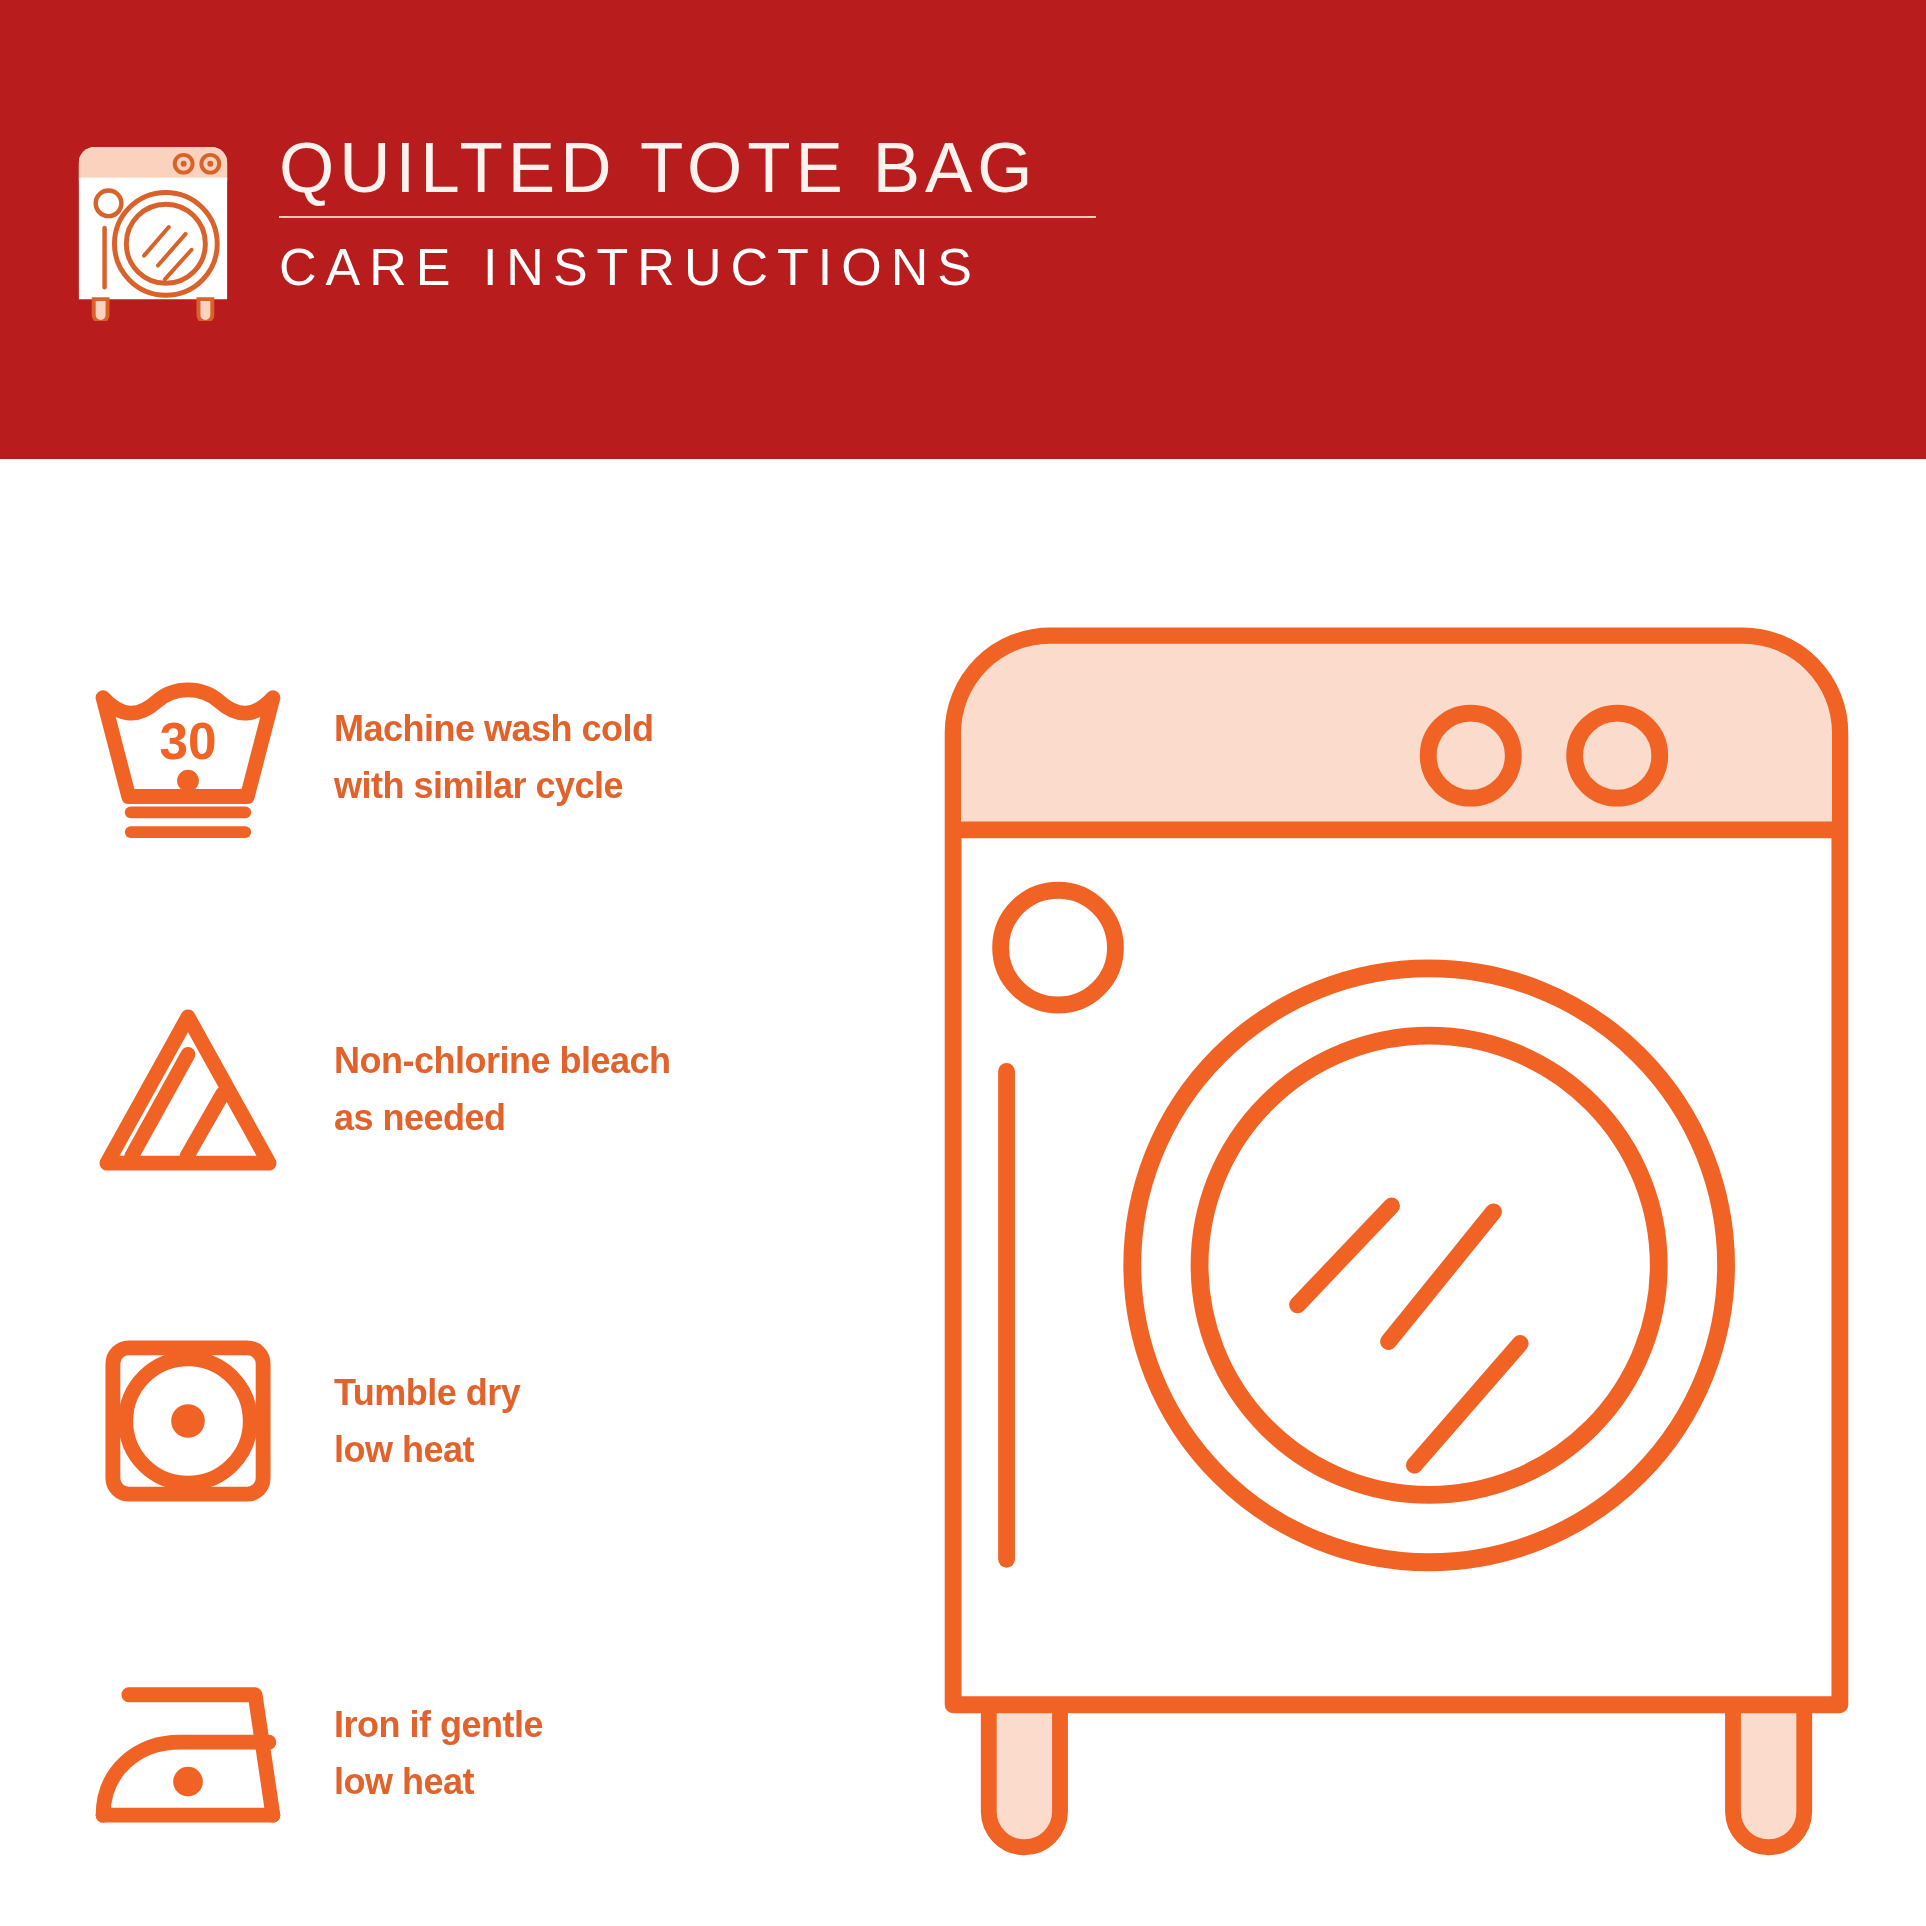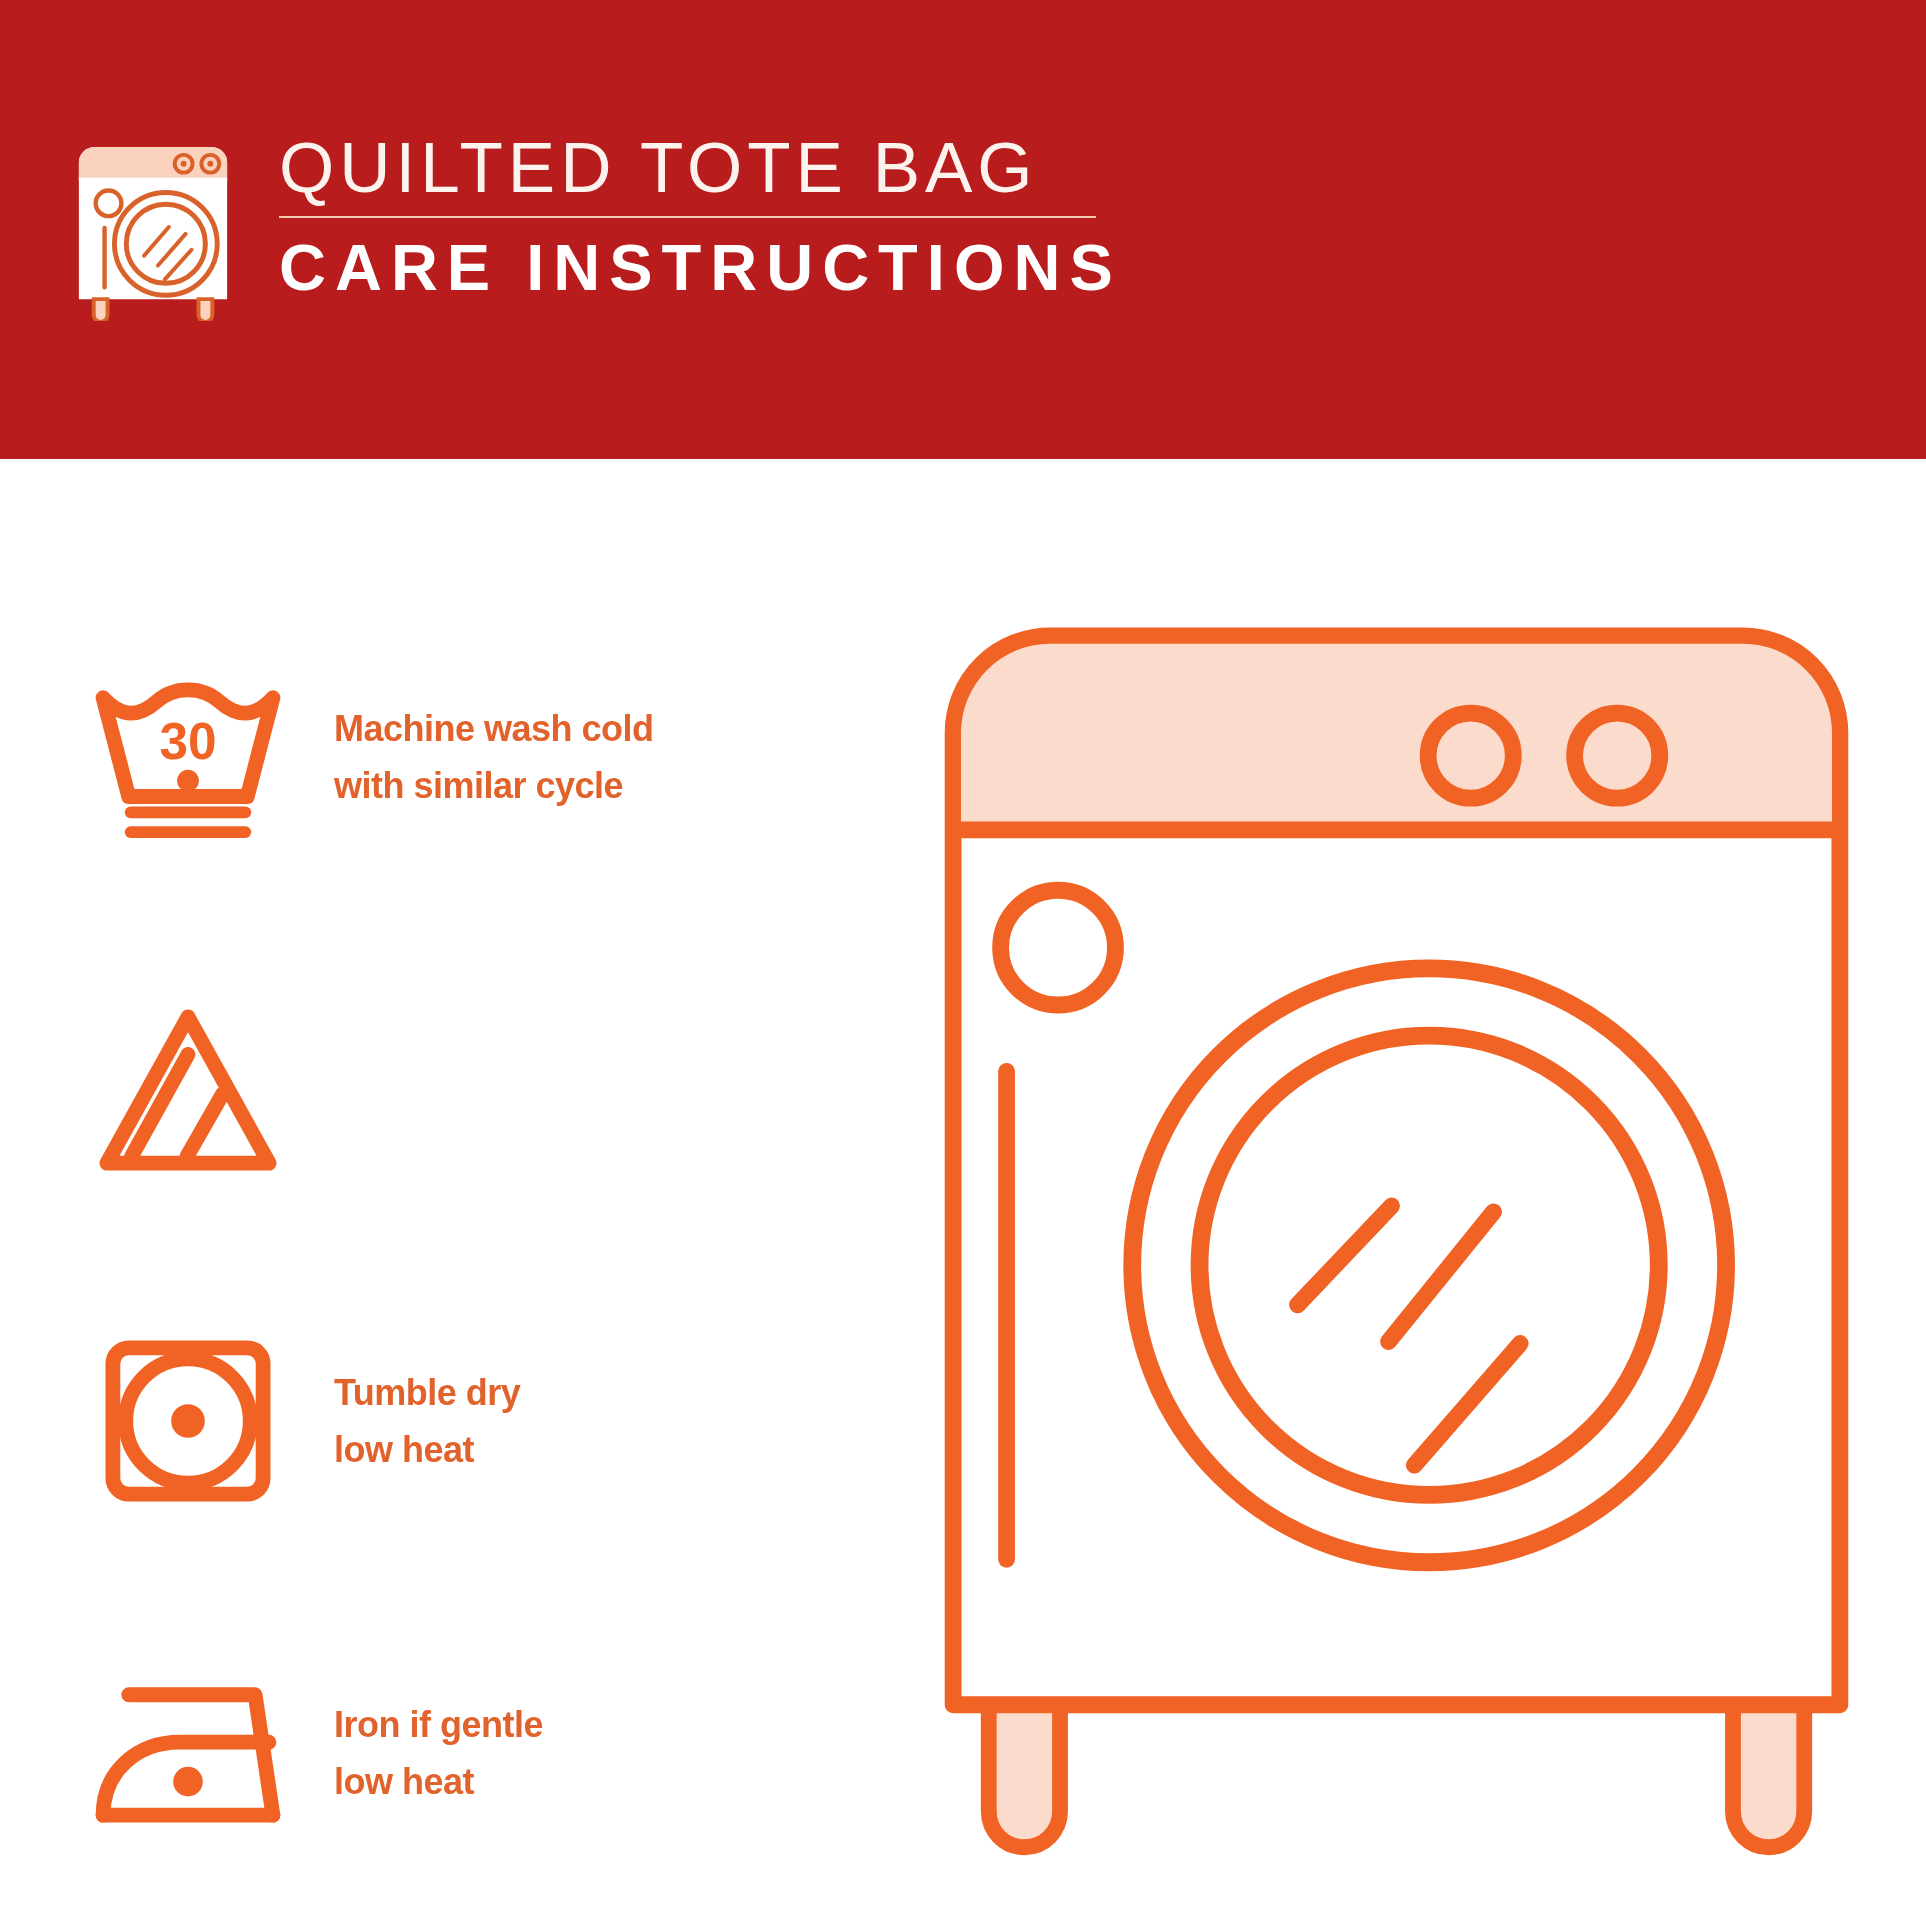--- a/index.html
+++ b/index.html
@@ -59,24 +59,24 @@
   }
   #title-rule {
     margin-top: 8px;
     margin-bottom: 10px;
     height: 2px;
     width: 817px;
     background: #F8C9B2;
   }
   #title-sub {
     color: #FFFFFF;
-    font-size: 65px;
+    font-size: 52px;
     line-height: 79px;
     letter-spacing: 9px;
-    font-weight: 700;
+    font-weight: 400;
     white-space: nowrap;
   }
 
   
   #care-list {
     position: absolute;
     left: 89px;
     top: 658px;
     width: 812px;
   }
@@ -184,20 +184,24 @@
     </div>
 
     <div class="care-row">
       <div class="care-symbol">
         <svg width="198" height="173" viewBox="0 0 200 175">
           <path d="M100 14 L182 162 L18 162 Z" fill="none" stroke="#F06325" stroke-width="15" stroke-linejoin="round"></path>
           <line x1="100" y1="52" x2="43" y2="155" stroke="#F06325" stroke-width="15" stroke-linecap="round"></line>
           <line x1="135" y1="92" x2="99" y2="155" stroke="#F06325" stroke-width="15" stroke-linecap="round"></line>
         </svg>
       </div>
+      <div class="care-text">
+        <span class="line">Non-chlorine bleach</span>
+        <span class="line">as needed</span>
+      </div>
     </div>
 
     <div class="care-row">
       <div class="care-symbol">
         <svg width="178" height="170" viewBox="0 0 180 172">
           <rect x="14" y="12" width="152" height="148" rx="16" ry="16" fill="none" stroke="#F06325" stroke-width="15"></rect>
           <circle cx="90" cy="86" r="63" fill="none" stroke="#F06325" stroke-width="15"></circle>
           <circle cx="90" cy="86" r="17" fill="#F06325"></circle>
         </svg>
       </div>

